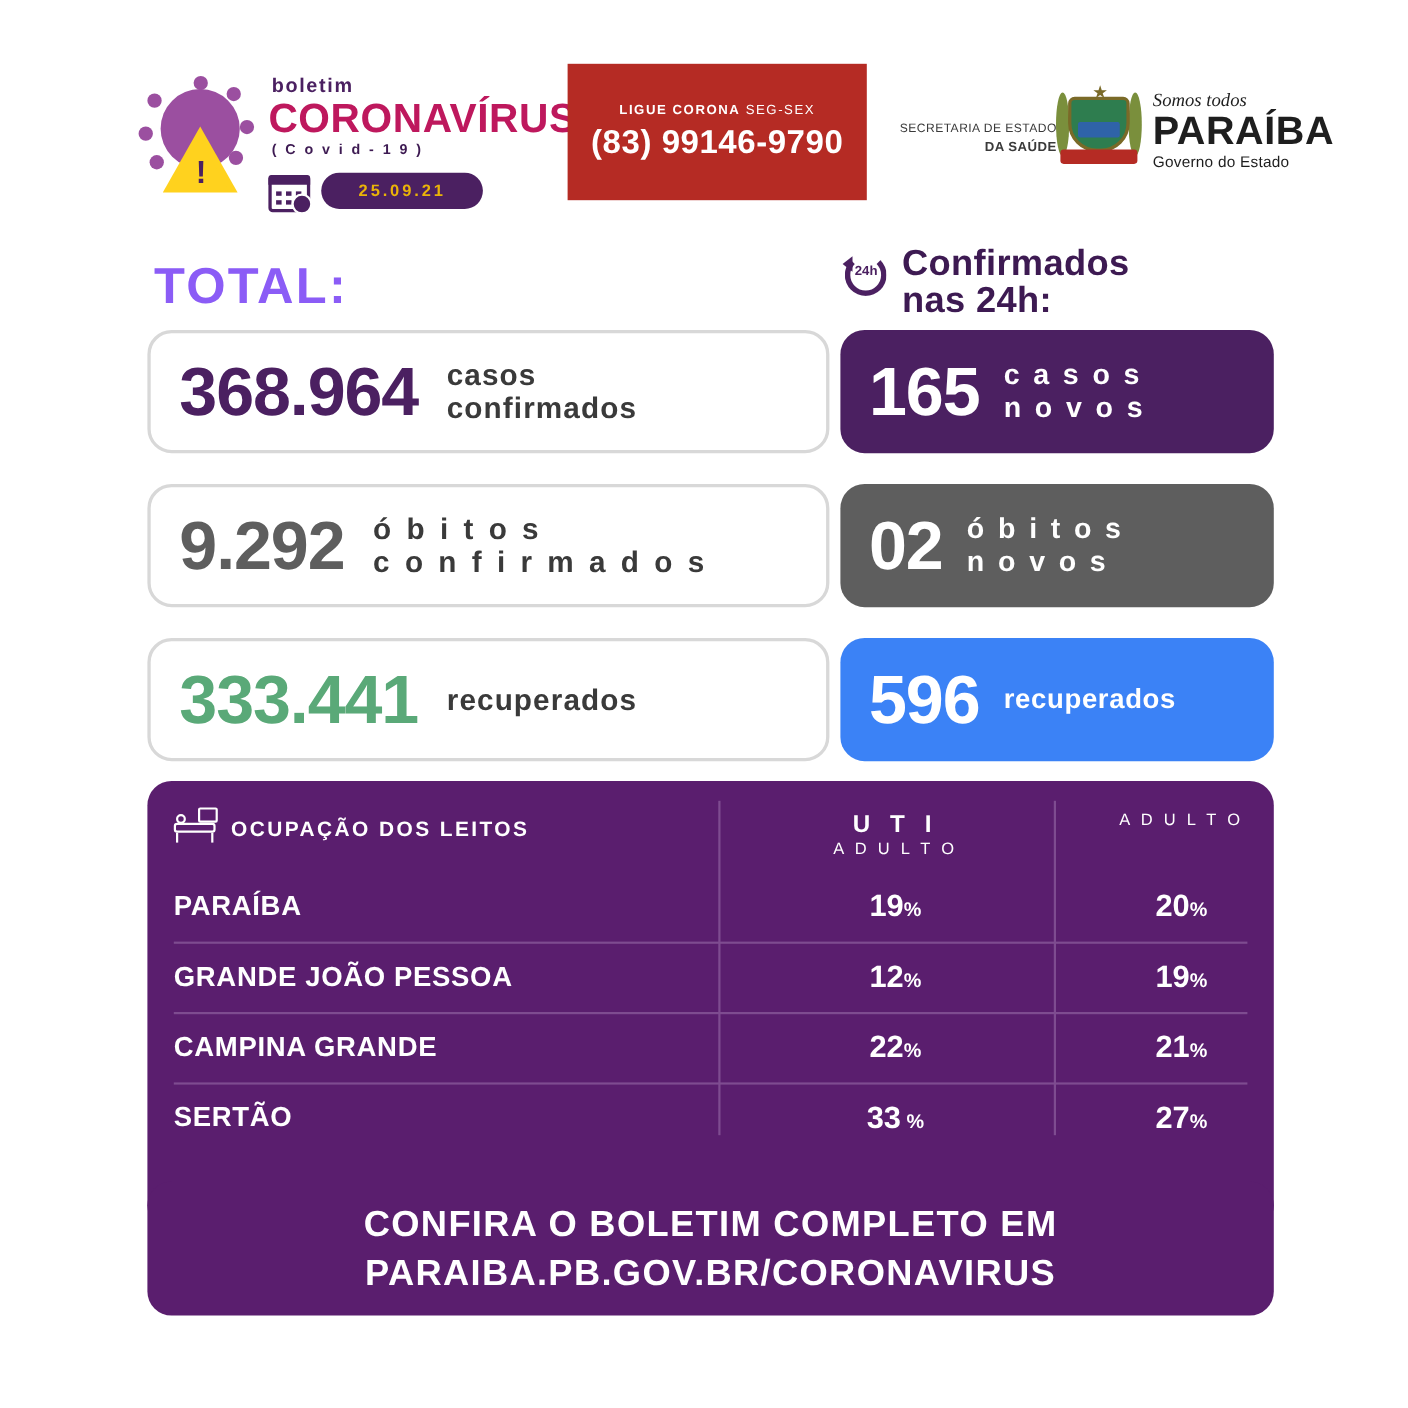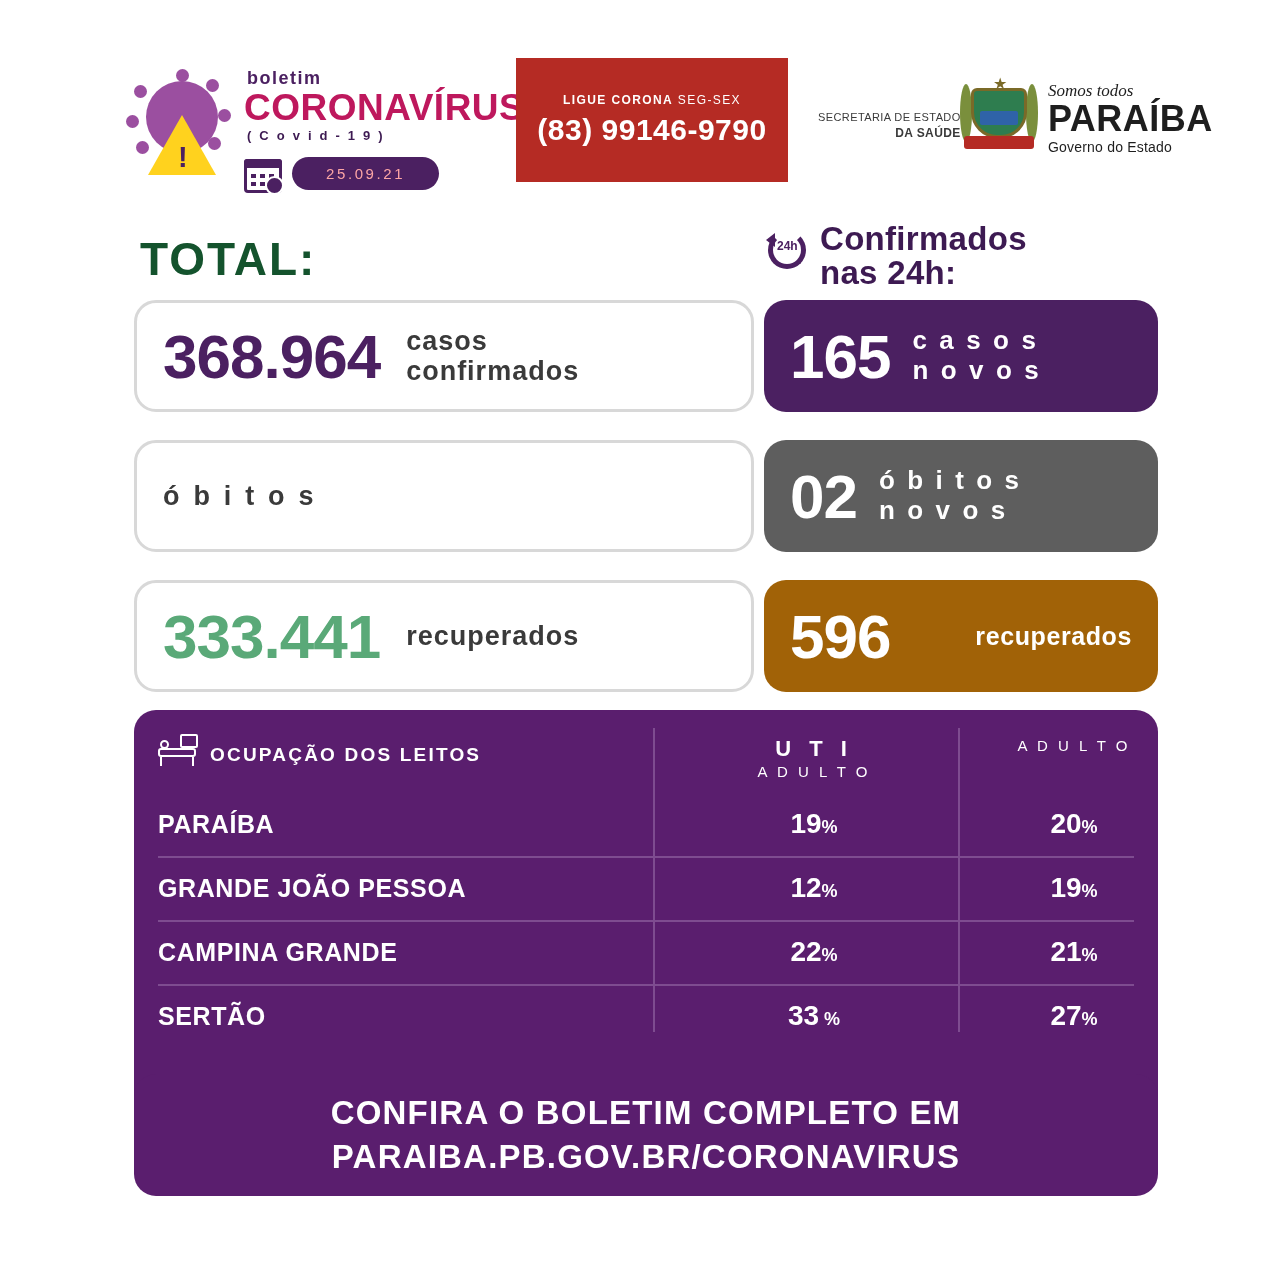--- a/index.html
+++ b/index.html
@@ -71,22 +71,22 @@
     background: #4b2061; border-radius: 3px 3px 0 0;
   }
   .cal-dot {
     position: absolute; width: 5px; height: 4px; background: #4b2061;
   }
   .cal-clock {
     position: absolute; right: -2px; bottom: -2px; width: 19px; height: 19px;
     border-radius: 50%; background: #4b2061; border: 2px solid #fff;
   }
   .date-pill {
-    background: #4b2061; color: #fca5a5; border-radius: 20px;
-    padding: 8px 34px; font-size: 15px; letter-spacing: 2.6px; font-weight: normal;
+    background: #4b2061; color: #eab308; border-radius: 20px;
+    padding: 8px 34px; font-size: 15px; letter-spacing: 2.6px; font-weight: bold;
   }
 
   .phone-box {
     position: absolute; left: 516px; top: 6px; width: 272px; height: 124px;
     background: #b52b24; color: #fff; display: flex; flex-direction: column;
     align-items: center; justify-content: center; gap: 6px;
   }
   .phone-label { font-size: 12px; letter-spacing: 1.4px; }
   .phone-label b { font-weight: bold; }
   .phone-num { font-size: 30px; font-weight: bold; letter-spacing: 0.5px; }
@@ -123,21 +123,21 @@
     position: absolute; left: 31px; top: 2px; color: #7a6a28; font-size: 16px;
   }
   .pb-text { color: #1e1e1e; }
   .pb-somos { font-family: Liberation Serif, serif; font-style: italic; font-size: 17px; }
   .pb-paraiba { font-size: 36px; font-weight: bold; letter-spacing: 0.5px; line-height: 1; }
   .pb-gov { font-size: 14px; letter-spacing: 0.2px; margin-top: 2px; }
 
   
   .total-label {
     position: absolute; left: 140px; top: 232px;
-    font-size: 46px; font-weight: bold; color: #14532d; letter-spacing: 2px;
+    font-size: 46px; font-weight: bold; color: #8b5cf6; letter-spacing: 2px;
   }
   .conf24-wrap {
     position: absolute; left: 764px; top: 222px; display: flex; gap: 10px; align-items: flex-start;
   }
   .clock24 { position: relative; width: 46px; height: 46px; margin-top: 5px; }
   .clock24 .ring {
     position: absolute; inset: 4px; border: 5px solid #4b2061; border-radius: 50%;
     border-top-color: transparent;
   }
   .clock24 .arrow {
@@ -171,21 +171,21 @@
   }
   .lbl.spaced { letter-spacing: 3.2px; }
 
   .card-right {
     position: absolute; left: 764px; top: 0; width: 394px; height: 112px;
     border-radius: 22px; display: flex; align-items: center;
     padding: 0 26px; gap: 22px; color: #fff;
   }
   .card-right.p { background: #4b2061; }
   .card-right.g { background: #5e5e5e; }
-  .card-right.gr { background: #a16207; justify-content: space-between; }
+  .card-right.gr { background: #3b82f6; }
   .r-num { font-size: 62px; font-weight: bold; letter-spacing: -1px; }
   .r-lbl { font-size: 26px; font-weight: bold; line-height: 1.15; letter-spacing: 2.6px; }
   .r-lbl.tight { letter-spacing: 0.6px; font-size: 25px; }
 
   
   .table-box {
     position: absolute; left: 134px; top: 710px; width: 1024px; height: 408px;
     background: #5a1e6e; border-radius: 22px; color: #fff;
   }
   .t-head { position: relative; height: 82px; }
@@ -349,22 +349,24 @@
         <div class="r-num">165</div>
         <div class="r-lbl">
           <div>c a s o s</div>
           <div>n o v o s</div>
         </div>
       </div>
     </div>
 
     <div class="row">
       <div class="card-left">
+        <div class="big-num gray">9.292</div>
         <div class="lbl spaced">
           <div>ó b i t o s</div>
+          <div>c o n f i r m a d o s</div>
         </div>
       </div>
       <div class="card-right g">
         <div class="r-num">02</div>
         <div class="r-lbl">
           <div>ó b i t o s</div>
           <div>n o v o s</div>
         </div>
       </div>
     </div>

